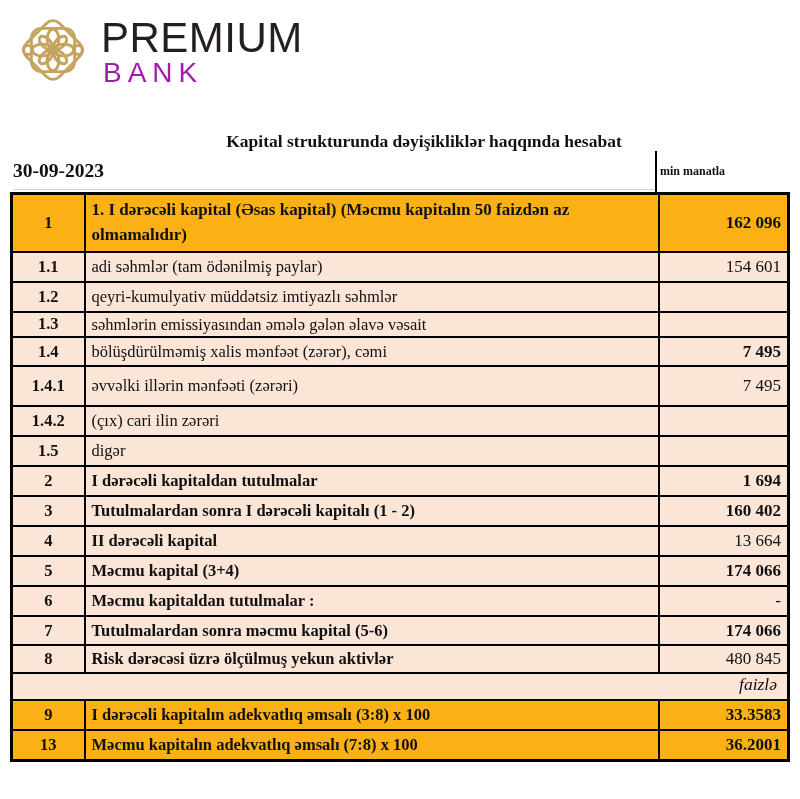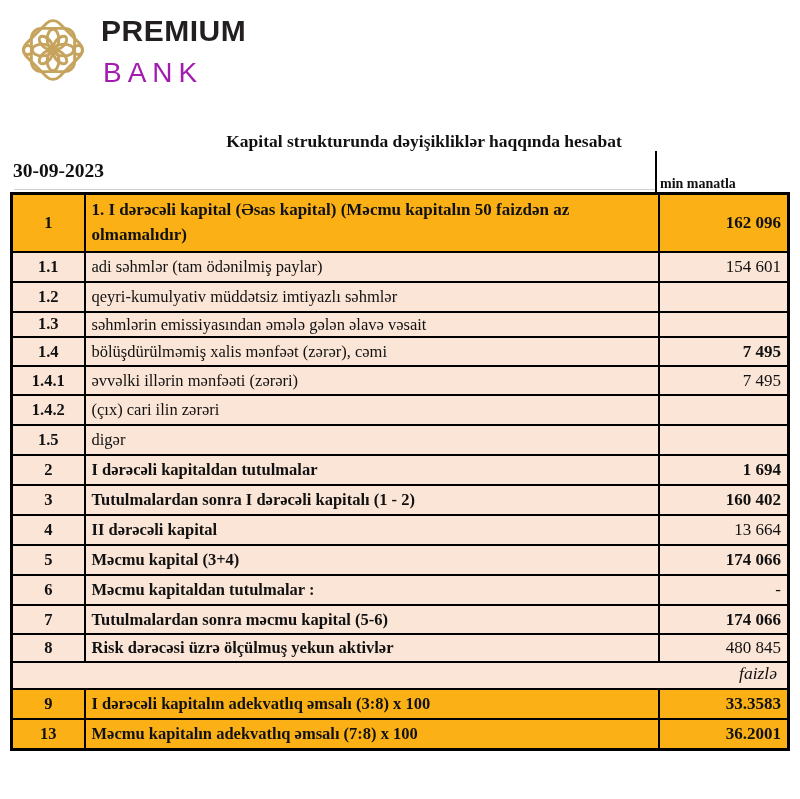--- a/index.html
+++ b/index.html
@@ -11,42 +11,42 @@
     overflow: hidden;
     font-family: "Liberation Serif", serif;
     color: var(--ink, #111);
   }
 
   
   .logo-emblem { position: absolute; left: 8px; top: 5px; width: 90px; height: 90px; }
   .brand-name {
     position: absolute; left: 101px; top: 14px;
     font-family: "Liberation Sans", sans-serif;
-    font-size: 30px; font-weight: 700; letter-spacing: 0.5px;
+    font-size: 42px; font-weight: 400; letter-spacing: 0.5px;
     color: #231f20;
   }
   .brand-sub {
     position: absolute; left: 103px; top: 57px;
     font-family: "Liberation Sans", sans-serif;
     font-size: 28px; font-weight: 400; letter-spacing: 6px;
     color: #a21caf;
   }
 
   
   .report-title {
     position: absolute; left: 0; top: 131px; width: 100%;
     text-align: center; font-size: 17.5px; font-weight: bold; margin-left: 24px;
   }
   .report-date {
     position: absolute; left: 13px; top: 160px;
     font-size: 19.5px; font-weight: bold;
   }
   .unit-label {
-    position: absolute; left: 660px; top: 176px;
-    font-size: 14px; font-weight: bold;
+    position: absolute; left: 660px; top: 164px;
+    font-size: 12px; font-weight: bold;
   }
   .vline {
     position: absolute; left: 655px; top: 151px; width: 2px; height: 41px;
     background: #000;
   }
   .hairline {
     position: absolute; left: 14px; top: 189px; width: 641px; height: 1px;
     background: #d0d0d0;
   }
 
@@ -128,21 +128,21 @@
       <tr class="r-pink" style="height:16px">
         <td class="no">1.3</td>
         <td class="label">səhmlərin emissiyasından əmələ gələn  əlavə vəsait</td>
         <td class="value"></td>
       </tr>
       <tr class="r-pink" style="height:29px">
         <td class="no">1.4</td>
         <td class="label">bölüşdürülməmiş xalis mənfəət (zərər), cəmi</td>
         <td class="value val-bold">7 495</td>
       </tr>
-      <tr class="r-pink" style="height:29px">
+      <tr class="r-pink" style="height:40px">
         <td class="no">1.4.1</td>
         <td class="label">əvvəlki illərin mənfəəti (zərəri)</td>
         <td class="value">7 495</td>
       </tr>
       <tr class="r-pink" style="height:30px">
         <td class="no">1.4.2</td>
         <td class="label">(çıx) cari ilin zərəri</td>
         <td class="value"></td>
       </tr>
       <tr class="r-pink" style="height:30px">

